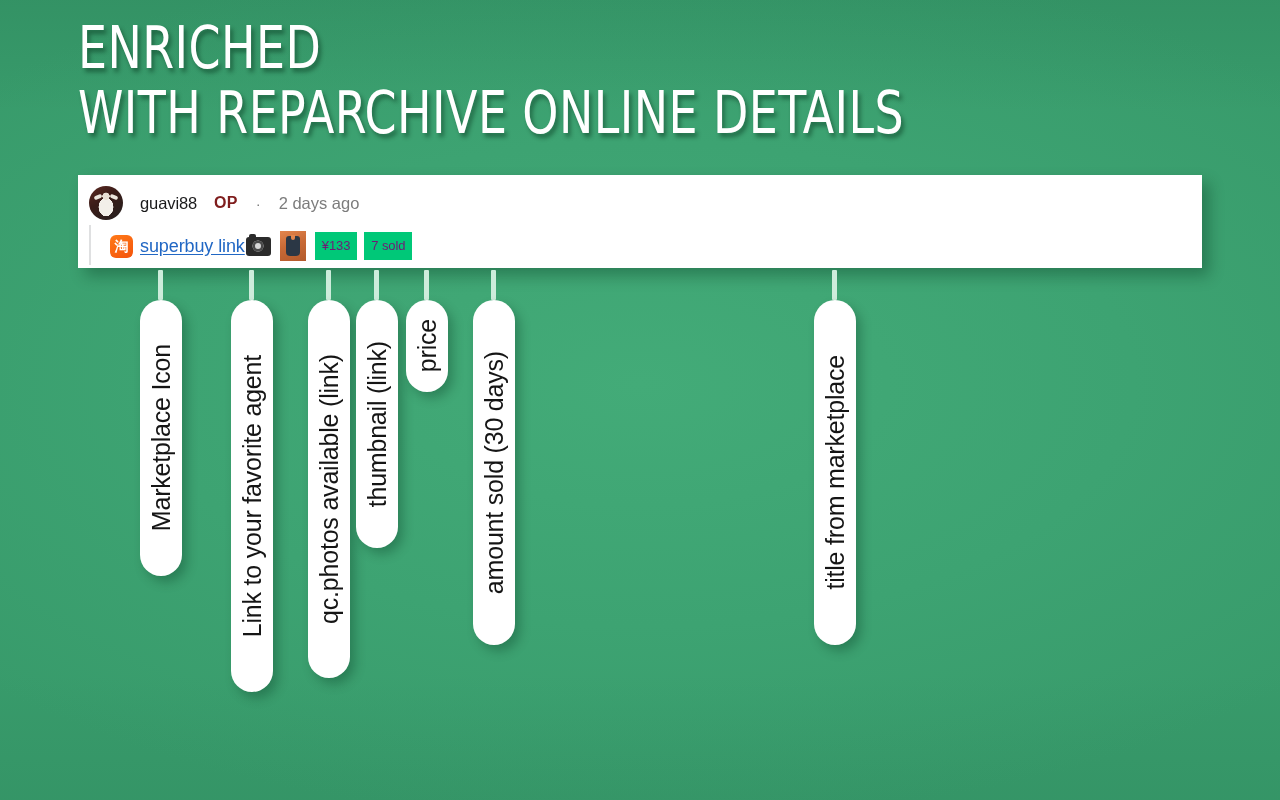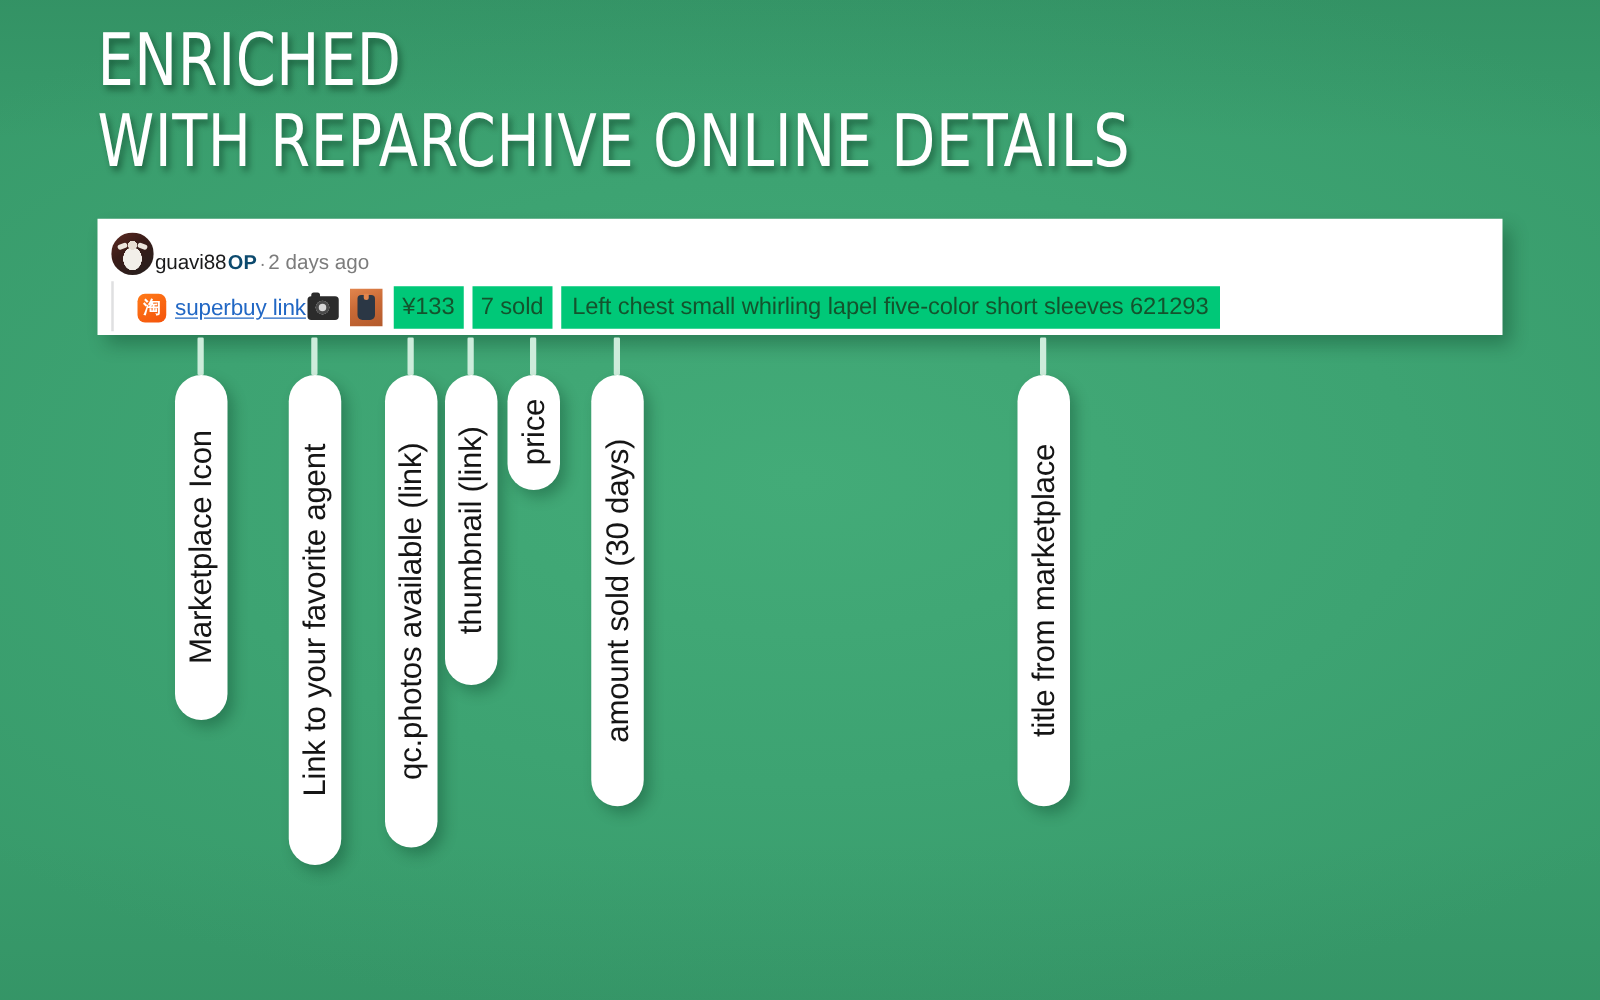--- a/index.html
+++ b/index.html
@@ -56,22 +56,22 @@
     left: 78px;
     top: 175px;
     width: 1124px;
     height: 93px;
     background: #ffffff;
     box-shadow: 7px 8px 14px rgba(0,45,25,0.33);
     overflow: hidden;
   }
   .card-head {
     display: flex;
-    align-items: flex-end;
-    gap: 1px;
+    align-items: center;
+    gap: 17px;
     padding: 11px 0 0 11px;
     height: 34px;
   }
   .avatar {
     width: 34px;
     height: 34px;
     border-radius: 50%;
     flex: 0 0 34px;
     background:
       radial-gradient(circle at 50% 30%, #e8ded3 0 12%, rgba(232,222,211,0) 13%),
@@ -99,21 +99,21 @@
     transform: rotate(22deg);
   }
   .uname {
     font-size: 16.5px;
     color: #1a1a1b;
     font-weight: 500;
     letter-spacing: -0.1px;
   }
   .opbadge {
     font-size: 16px;
-    color: #0c4a6e;
+    color: #7f1d1d;
     font-weight: 700;
     letter-spacing: 0.2px;
   }
   .dot {
     font-size: 15px;
     color: #7c7c7c;
     padding: 0 1px;
   }
   .ago {
     font-size: 16.5px;
@@ -224,22 +224,22 @@
     content: "";
     position: absolute;
     left: 11px; top: 4px;
     width: 4px; height: 5px;
     border-radius: 0 0 3px 3px;
     background: #e2854d;
   }
 
   .badge {
     background: #00c878;
-    color: #14532d;
-    font-size: 19px;
+    color: #701a75;
+    font-size: 13px;
     line-height: 1;
     padding: 7px 7px 8px 7px;
     margin-right: 7px;
     letter-spacing: -0.1px;
     white-space: nowrap;
   }
   .badge.title {
     margin-right: 0;
     padding-right: 9px;
     padding-left: 9px;
@@ -306,21 +306,20 @@
       </span>
 
       <a class="sb-link" href="#">superbuy link</a>
 
       <span class="cam"></span>
 
       <span class="thumb"></span>
 
       <span class="badge">¥133</span>
       <span class="badge">7 sold</span>
-      <span class="badge title">Left chest small whirling lapel five-color short sleeves 621293</span>
 
     </div>
   </div>
 </div>
 
 <div id="callout-layer">
     <div class="connector" style="left: 158px; top: 270px; height: 30px;"></div>
     <div class="pill" style="left: 140px; top: 300px; width: 42px; height: 276px;">
       <span class="txt">Marketplace Icon</span>
     </div>

